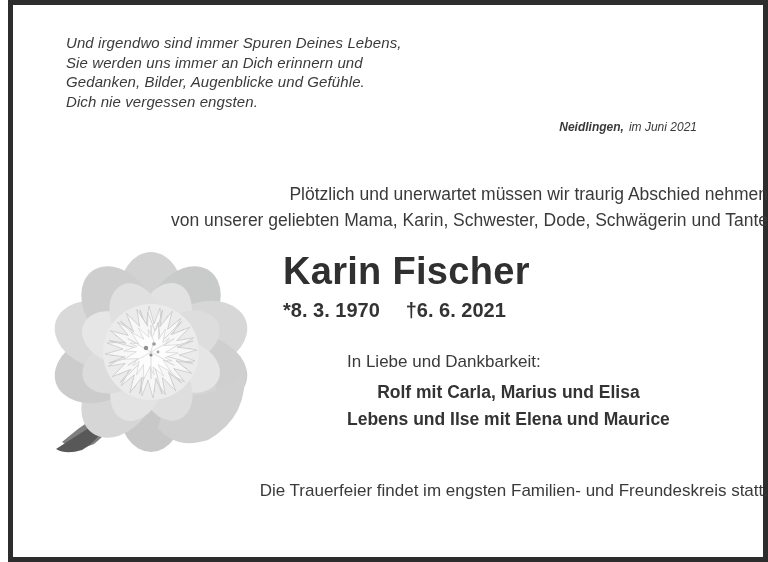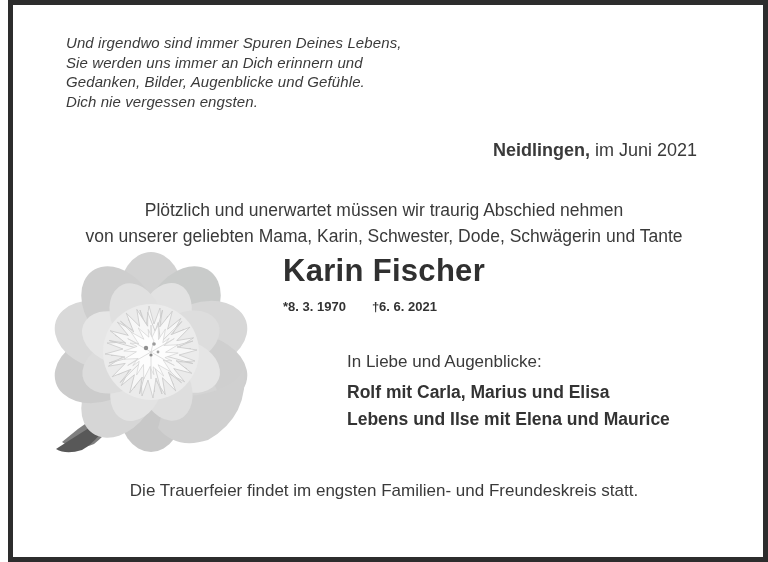--- a/index.html
+++ b/index.html
@@ -23,75 +23,76 @@
   .verse {
     position: absolute;
     left: 66px; top: 33px;
     font-style: italic;
     font-size: 15px;
     line-height: 19.5px;
     letter-spacing: 0.1px;
   }
   .dateline {
     position: absolute;
-    top: 140px; right: 71px;
-    font-size: 18px;
+    top: 120px; right: 71px;
+    font-size: 12px;
+    font-style: italic;
   }
   .dateline .place { font-weight: bold; margin-right: 5px; }
   .intro {
     position: absolute;
     left: 0; top: 181px;
     width: 768px;
-    text-align: center;
+    text-align: right;
     font-size: 17.5px;
     line-height: 26px;
-    margin-top: 16px;
   }
   .flower {
     position: absolute;
     left: 48px; top: 248px;
   }
   .name-block {
     position: absolute;
     left: 283px; top: 254px;
   }
   .deceased-name {
-    font-size: 31px;
+    font-size: 38px;
     font-weight: bold;
     color: #303030;
     letter-spacing: 0.3px;
     line-height: 34px;
   }
   .life-dates {
     margin-top: 11px;
-    font-size: 13px;
+    font-size: 20px;
     font-weight: bold;
     color: #333333;
   }
   .life-dates .death { margin-left: 26px; }
   .mourners {
     position: absolute;
     left: 347px; top: 351px;
   }
   .mourners .heading {
     font-size: 17px;
     line-height: 21px;
     margin-bottom: 7px;
   }
   .mourners .mline {
     font-size: 17.5px;
     font-weight: bold;
     color: #333333;
     line-height: 27px;
+    text-align: center;
   }
   .funeral-note {
     position: absolute;
     left: 0; top: 481px;
     width: 768px;
-    text-align: center;
+    text-align: right;
     font-size: 17px;
   }
 </style>
 </head>
 <body>
 
 <div class="frame"></div>
 
 <div class="verse">
   <div>Und irgendwo sind immer Spuren Deines Lebens,</div>
@@ -172,18 +173,18 @@
 </svg>
 
 <div class="name-block">
   <div class="deceased-name">Karin Fischer</div>
   <div class="life-dates">
     <span>*8. 3. 1970</span><span class="death">†6. 6. 2021</span>
   </div>
 </div>
 
 <div class="mourners">
-  <div class="heading">In Liebe und Augenblicke:</div>
+  <div class="heading">In Liebe und Dankbarkeit:</div>
   <div class="mline">Rolf mit Carla, Marius und Elisa</div>
   <div class="mline">Lebens und Ilse mit Elena und Maurice</div>
 </div>
 
 <div class="funeral-note">Die Trauerfeier findet im engsten Familien- und Freundeskreis statt.</div>
 
 </body></html>

